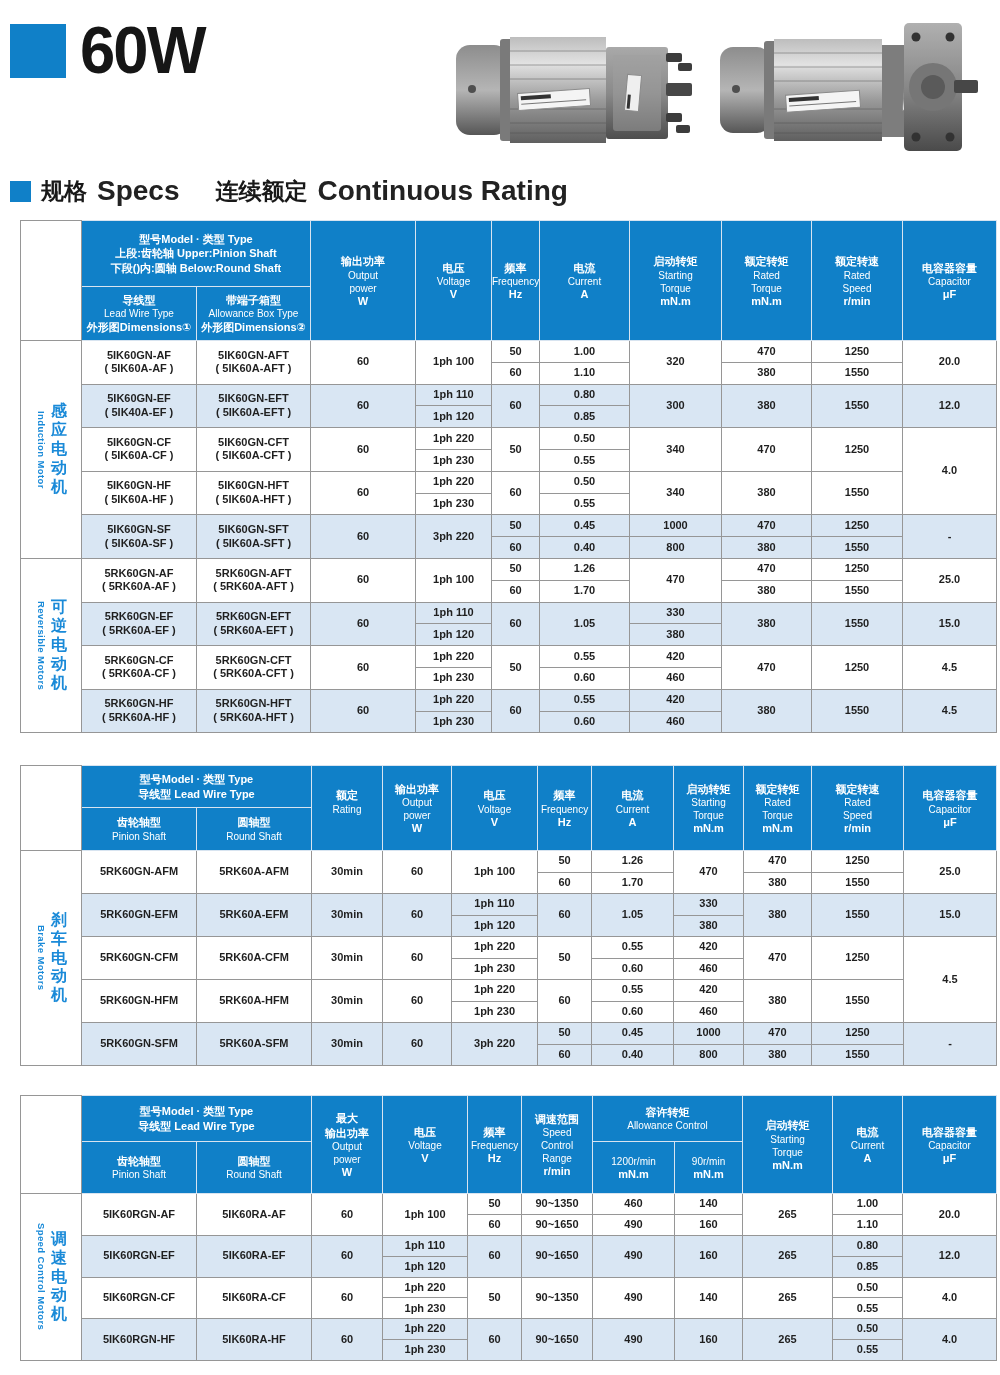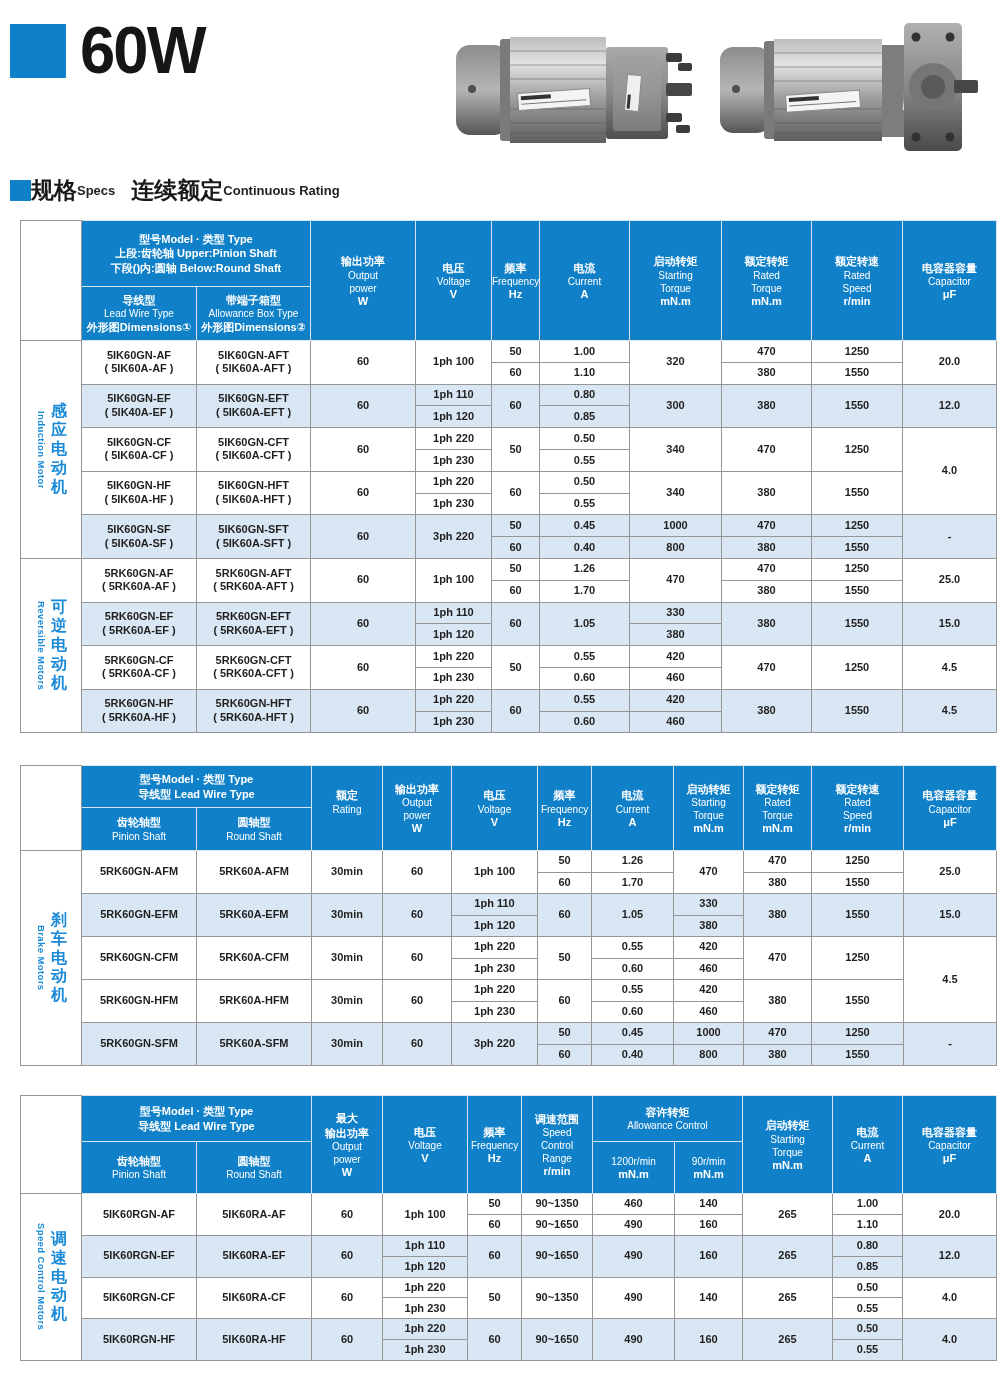--- a/index.html
+++ b/index.html
@@ -9,24 +9,24 @@
   
   .title-block{position:absolute;left:10px;top:14px;}
   .trow{display:flex;align-items:center;gap:14px;height:74px;margin-bottom:1px;}
   .sq-big{width:56px;height:54px;flex:0 0 auto;}
   .sq-blue{background:#1080c8;}
   .sq-white{background:#fff;border:3px solid #1a1a1a;box-sizing:border-box;}
   .big-title{font-size:66px;font-weight:bold;color:#161616;line-height:.9;letter-spacing:-2px;
              transform:scaleX(.96);transform-origin:left center;}
 
   
-  .specs-heading{position:absolute;left:10px;top:175px;display:flex;align-items:center;}
+  .specs-heading{position:absolute;left:10px;top:175px;display:flex;align-items:center;gap:10px;}
   .sq-small{width:21px;height:21px;background:#1080c8;flex:0 0 auto;}
   .specs-heading .zh{font-size:23px;font-weight:bold;color:#181818;}
-  .specs-heading .en{font-size:13px;font-weight:bold;color:#222;}
+  .specs-heading .en{font-size:28px;font-weight:bold;color:#222;}
   .specs-heading .gap{width:16px;}
 
   
   .motors{position:absolute;left:448px;top:8px;width:548px;height:160px;display:flex;gap:16px;align-items:center;}
 
   
   .tablebox{position:absolute;left:20px;width:976px;}
   .t1{top:220px;}.t2{top:765px;}.t3{top:1095px;}
   table.spec{border-collapse:collapse;table-layout:fixed;width:100%;border:1px solid #7e7e7e;}
   table.spec th{background:#1080c8;color:#fff;border:1px solid #d8e4f0;padding:0;vertical-align:middle;}

